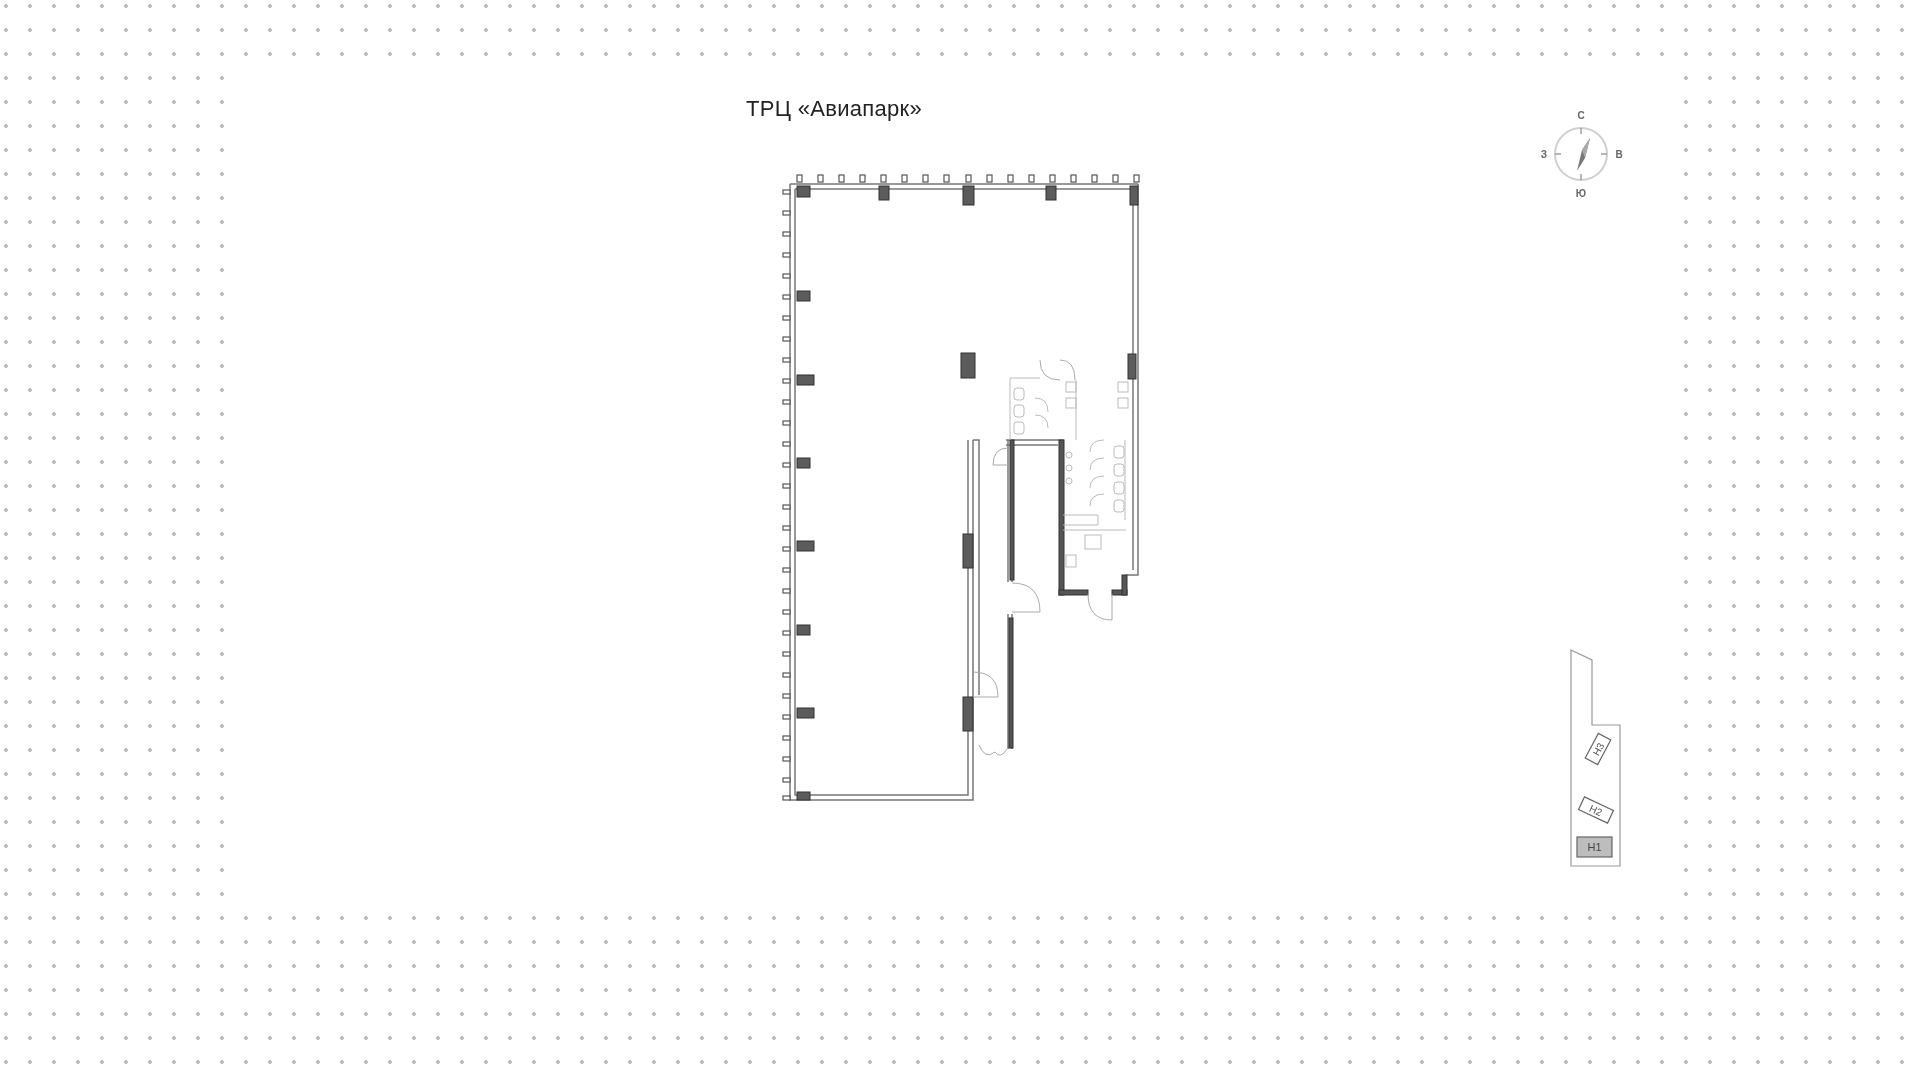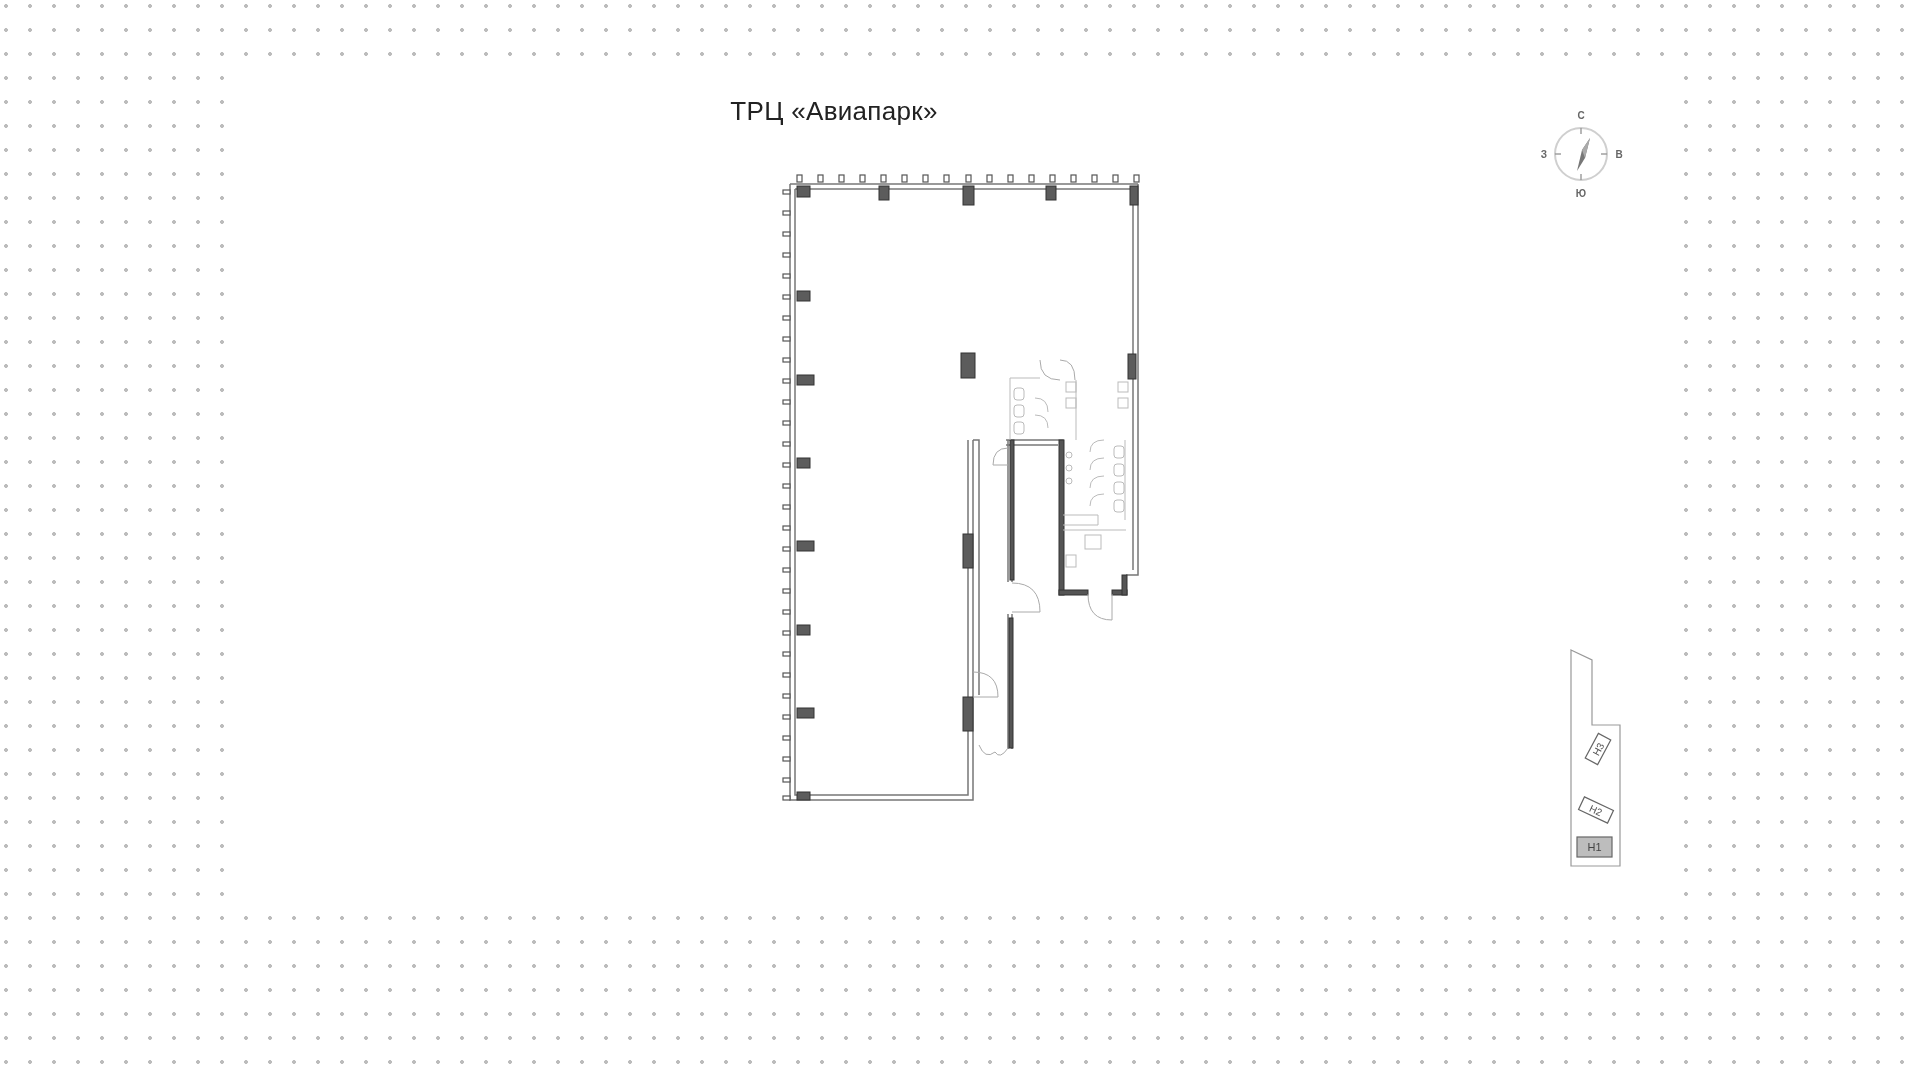--- a/index.html
+++ b/index.html
@@ -1,18 +1,18 @@
 <!DOCTYPE html>
 <html><head>
 <meta charset="utf-8">
 <style>
   html, body { margin: 0; padding: 0; background: #ffffff; }
   body { width: 1920px; height: 1078px; position: relative; overflow: hidden; font-family: "Liberation Sans", sans-serif; }
   .dot-band { position: absolute; background-image: radial-gradient(circle at 6px 6px, #bcbcbc 1.6px, transparent 2.2px); background-size: 24px 24px; }
-  .title { position: absolute; left: 0; width: 1668px; top: 96px; text-align: center; font-size: 26px; color: #222; font-weight: 300; letter-spacing: 0.3px; }
+  .title { position: absolute; left: 0; width: 1668px; top: 96px; text-align: center; font-size: 22px; color: #222; font-weight: 300; letter-spacing: 0.3px; }
   .plan { position: absolute; left: 0; top: 0; }
   .compass { position: absolute; left: 1536px; top: 106px; }
   .minimap { position: absolute; left: 1568px; top: 648px; }
 </style>
 </head>
 <body>
 
 <div class="dot-band" style="left:0;top:0;width:1920px;height:72px;"></div>
 <div class="dot-band" style="left:0;top:72px;width:240px;height:840px;"></div>
 <div class="dot-band" style="left:1680px;top:72px;width:240px;height:840px;background-position:-1680px 0;"></div>

